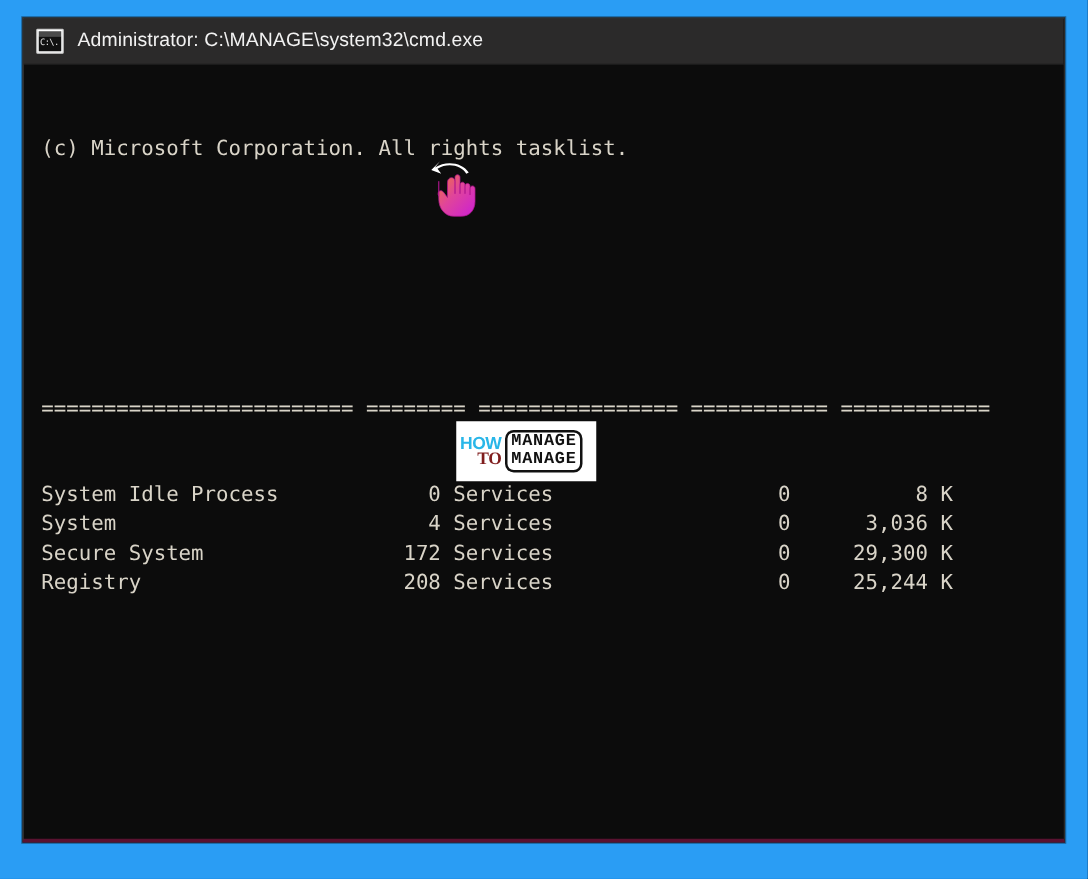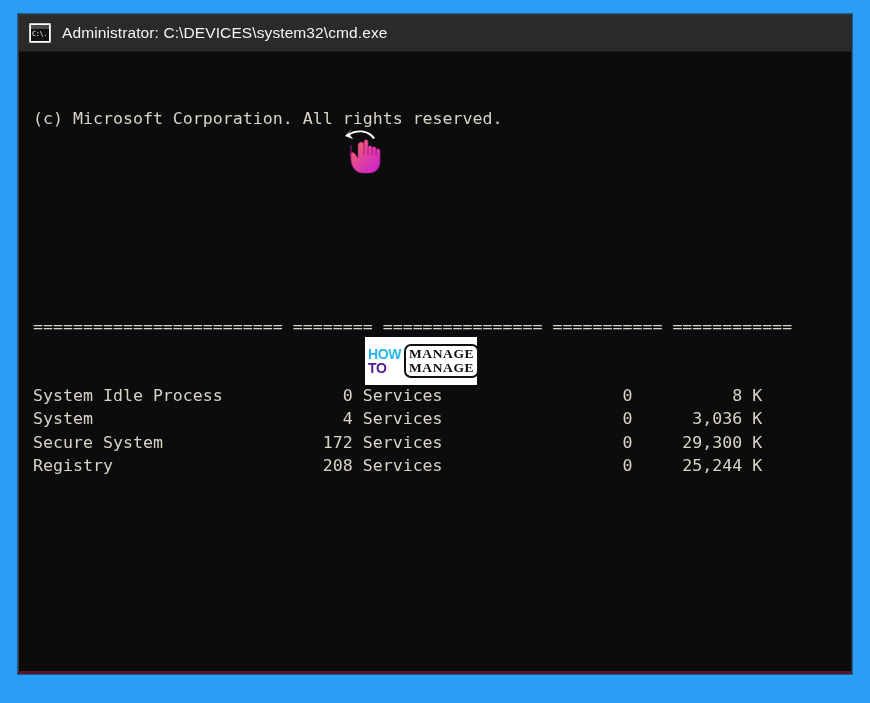--- a/index.html
+++ b/index.html
@@ -125,74 +125,74 @@
     height: 48px;
     background: #ffffff;
     display: flex;
     align-items: center;
     padding: 0 3px;
     box-sizing: border-box;
   }
   #wm-left {
     display: flex;
     flex-direction: column;
-    align-items: flex-start;
+    align-items: flex-end;
     justify-content: center;
     margin-right: 3px;
     line-height: 1;
   }
   #wm-how {
     font-family: "Liberation Sans", sans-serif;
     font-weight: bold;
     font-size: 14px;
     color: #29b6e8;
     letter-spacing: -0.4px;
   }
   #wm-to {
-    font-family: Liberation Sans, sans-serif;
+    font-family: Liberation Serif, serif;
     font-weight: bold;
     font-size: 14px;
-    color: #4c1d95;
+    color: #7f1d1d;
     letter-spacing: -0.4px;
   }
   #wm-right {
     border: 2px solid #111111;
     border-radius: 7px;
     padding: 1px 3px;
     display: flex;
     flex-direction: column;
     line-height: 1.02;
   }
   #wm-manage, #wm-devices {
-    font-family: Liberation Serif, serif;
+    font-family: Liberation Mono, monospace;
     font-weight: bold;
     font-size: 13.5px;
     color: #111111;
     letter-spacing: 0.6px;
     text-align: center;
   }
 </style>
 </head>
 <body>
 
 <div id="screen">
 
   <div id="console-window">
 
     <div id="titlebar">
       <div id="titlebar-icon">
         <div class="tb-top"></div>
         <div class="tb-body"></div>
         <div class="tb-prompt">C:\.</div>
       </div>
-      <div id="titlebar-title">Administrator: C:\DEVICES\system32\cmd.exe</div>
+      <div id="titlebar-title">Administrator: C:\MANAGE\system32\cmd.exe</div>
     </div>
 
     <div id="console-body">
-      <div class="cline">(c) Microsoft Corporation. All rights reserved.</div>
+      <div class="cline">(c) Microsoft Corporation. All rights tasklist.</div>
       <div class="cline blank">&nbsp;</div>
       <div class="cline blank">&nbsp;</div>
       <div class="cline">========================= ======== ================ =========== ============</div>
       <div id="table-rows"><div class="cline">System Idle Process            0 Services                  0          8 K</div><div class="cline">System                         4 Services                  0      3,036 K</div><div class="cline">Secure System                172 Services                  0     29,300 K</div><div class="cline">Registry                     208 Services                  0     25,244 K</div></div>
     </div>
 
     <div id="gesture-cursor">
       <svg width="58" height="52" viewBox="0 0 58 52" xmlns="http://www.w3.org/2000/svg">
         <defs>
           <linearGradient id="handGrad" x1="0" y1="0" x2="1" y2="1">

